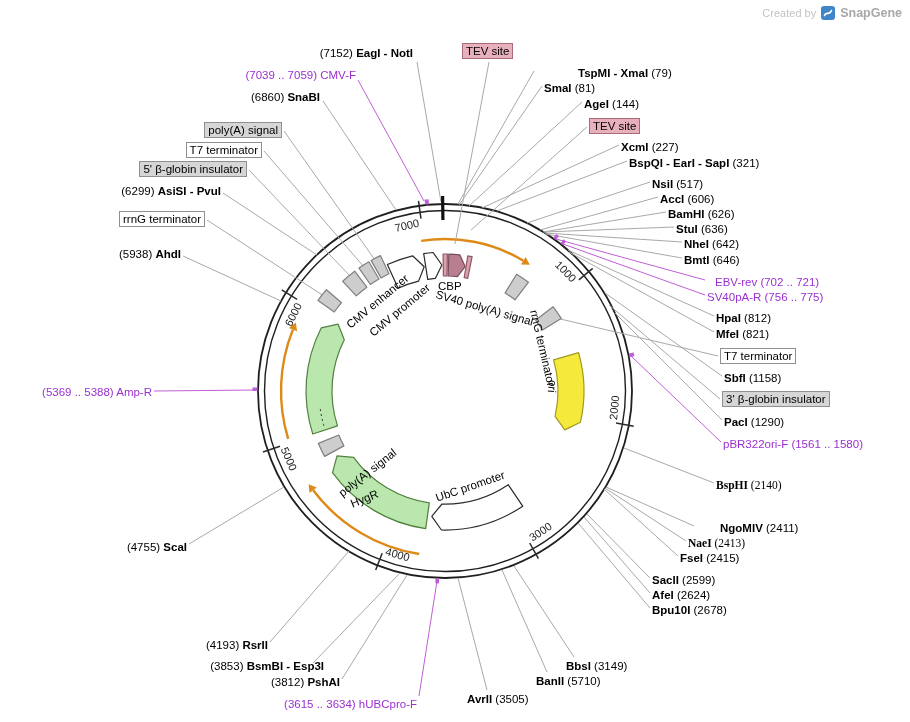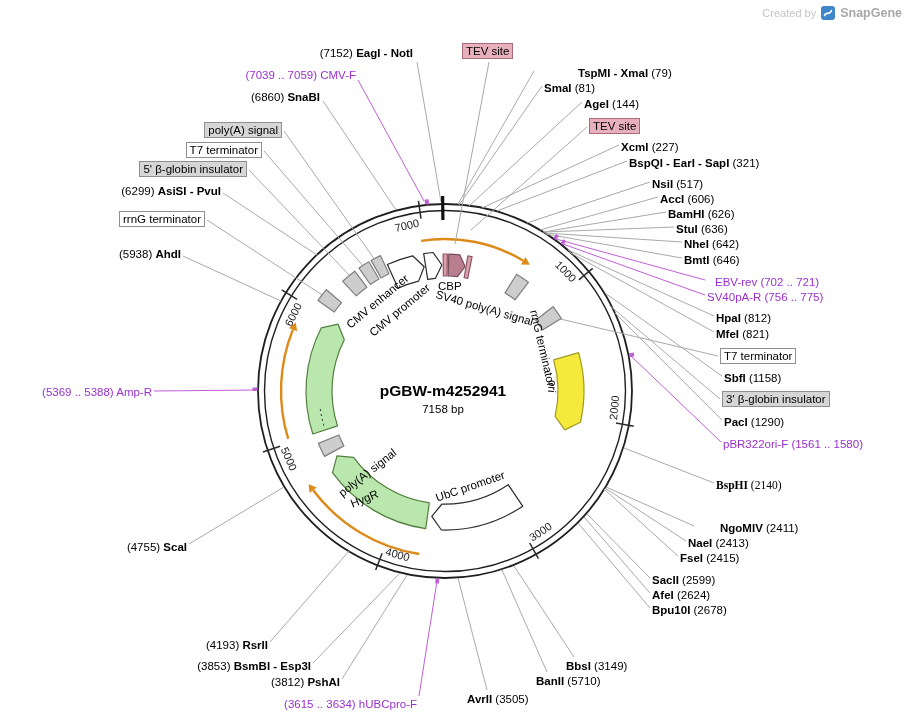--- a/index.html
+++ b/index.html
@@ -142,31 +142,31 @@
       <div class="site-label" style="right: 590px; top: 90px;"><span>(6860) </span><span class="b">SnaBI</span></div>
       <div class="site-label box-gray" style="right: 628px; top: 122px;"><span>poly(A) signal</span></div>
       <div class="site-label box-outline" style="right: 648px; top: 142px;"><span>T7 terminator</span></div>
       <div class="site-label box-gray" style="right: 663px; top: 161px;"><span>5' β-globin insulator</span></div>
       <div class="site-label" style="right: 689px; top: 184px;"><span>(6299) </span><span class="b">AsiSI - PvuI</span></div>
       <div class="site-label box-outline" style="right: 705px; top: 211px;"><span>rrnG terminator</span></div>
       <div class="site-label" style="right: 729px; top: 247px;"><span>(5938) </span><span class="b">AhdI</span></div>
       <div class="site-label purple" style="right: 758px; top: 385px;"><span>(5369 .. 5388) Amp-R</span></div>
       <div class="site-label" style="right: 723px; top: 540px;"><span>(4755) </span><span class="b">ScaI</span></div>
       <div class="site-label" style="right: 642px; top: 638px;"><span>(4193) </span><span class="b">RsrII</span></div>
-      <div class="site-label" style="right: 599px; top: 659px; margin-left: 40px;"><span>(3853) </span><span class="b">BsmBI - Esp3I</span></div>
+      <div class="site-label" style="right: 586px; top: 659px; margin-left: 40px;"><span>(3853) </span><span class="b">BsmBI - Esp3I</span></div>
       <div class="site-label" style="right: 570px; top: 675px; margin-left: 48px;"><span>(3812) </span><span class="b">PshAI</span></div>
       <div class="site-label purple" style="right: 493px; top: 697px;"><span>(3615 .. 3634) hUBCpro-F</span></div>
       <div class="site-label" style="left: 467px; top: 692px;"><span class="b">AvrII</span><span> (3505)</span></div>
       <div class="site-label" style="left: 536px; top: 674px;"><span class="b">BanII</span><span> (5710)</span></div>
       <div class="site-label" style="left: 566px; top: 659px;"><span class="b">BbsI</span><span> (3149)</span></div>
       <div class="site-label" style="left: 652px; top: 603px;"><span class="b">Bpu10I</span><span> (2678)</span></div>
       <div class="site-label" style="left: 652px; top: 588px;"><span class="b">AfeI</span><span> (2624)</span></div>
       <div class="site-label" style="left: 652px; top: 573px;"><span class="b">SacII</span><span> (2599)</span></div>
       <div class="site-label" style="left: 680px; top: 551px;"><span class="b">FseI</span><span> (2415)</span></div>
-      <div class="site-label" style="left: 688px; top: 536px;"><span class="b">NaeI</span><span> (2413)</span></div>
+      <div class="site-label" style="left: 688px; top: 536px; font-family: Liberation Serif, serif;"><span class="b">NaeI</span><span> (2413)</span></div>
       <div class="site-label" style="left: 696px; top: 521px; padding-left: 24px;"><span class="b">NgoMIV</span><span> (2411)</span></div>
       <div class="site-label" style="left: 716px; top: 478px; font-family: Liberation Serif, serif;"><span class="b">BspHI</span><span> (2140)</span></div>
       <div class="site-label purple" style="left: 723px; top: 437px;"><span>pBR322ori-F (1561 .. 1580)</span></div>
       <div class="site-label" style="left: 724px; top: 415px;"><span class="b">PacI</span><span> (1290)</span></div>
       <div class="site-label box-gray" style="left: 722px; top: 391px;"><span>3' β-globin insulator</span></div>
       <div class="site-label" style="left: 724px; top: 371px;"><span class="b">SbfI</span><span> (1158)</span></div>
       <div class="site-label box-outline" style="left: 720px; top: 348px;"><span>T7 terminator</span></div>
       <div class="site-label" style="left: 716px; top: 327px;"><span class="b">MfeI</span><span> (821)</span></div>
       <div class="site-label" style="left: 716px; top: 311px;"><span class="b">HpaI</span><span> (812)</span></div>
       <div class="site-label purple" style="left: 707px; top: 290px;"><span>SV40pA-R (756 .. 775)</span></div>
@@ -189,24 +189,20 @@
       <span class="feat-label" style="left: 371px; top: 328px; transform: rotate(-40deg);">CMV promoter</span>
       <span class="feat-label" style="left: 438px; top: 280px; transform: rotate(0deg);">CBP</span>
       <span class="feat-label" style="left: 436px; top: 288px; transform: rotate(16deg);">SV40 poly(A) signal</span>
       <span class="feat-label" style="left: 534px; top: 304px; transform: rotate(77deg);">rrnG terminator</span>
       <span class="feat-label" style="left: 553px; top: 374px; transform: rotate(95deg);">ori</span>
       <span class="feat-label" style="left: 340px; top: 488px; transform: rotate(-38deg);">poly(A) signal</span>
       <span class="feat-label" style="left: 351px; top: 498px; transform: rotate(-22deg);">HygR</span>
       <span class="feat-label" style="left: 436px; top: 492px; transform: rotate(-19deg);">UbC promoter</span>
     </div>
 
-  <div class="center-title">
-    <div class="title-name">pGBW-m4252941</div>
-    <div class="title-size">7158 bp</div>
-  </div>
 
   <div class="watermark">
     <span>Created by</span>
     <span class="logo-sq">
       <svg width="12" height="12" viewBox="0 0 12 12">
         <path d="M2.5 8.5 C4 3.5, 7 9.5, 9.5 3.5" stroke="#ffffff" stroke-width="1.6" fill="none" stroke-linecap="round"></path>
       </svg>
     </span>
     <span class="brand">SnapGene</span>
   </div>

